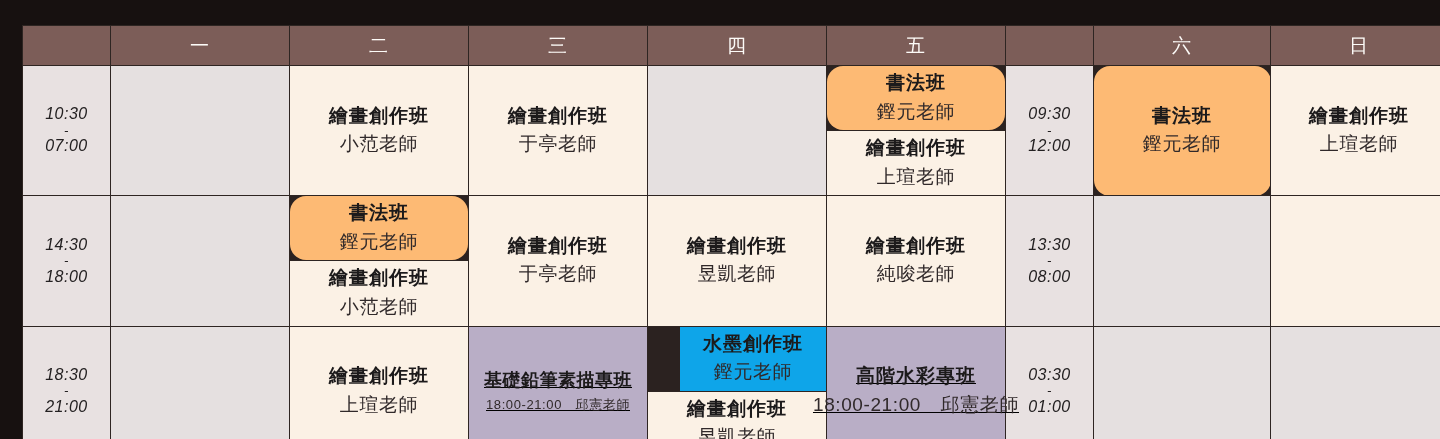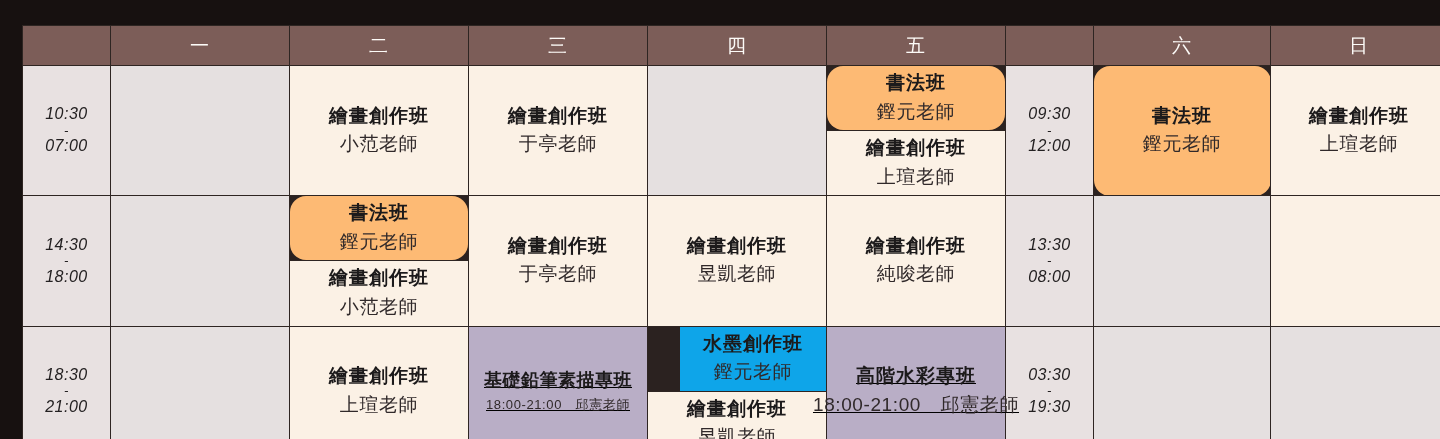--- a/index.html
+++ b/index.html
@@ -307,20 +307,20 @@
             <div class="single">
               <div class="classbox">
                 <div class="title">高階水彩專班</div>
                 <div class="teacher">18:00-21:00　邱憲老師</div>
               </div>
             </div>
           </td>
           <td class="cell timecell">
             <span class="time-l1">03:30</span>
             <span class="time-dash">-</span>
-            <span class="time-l2">19:30</span>
+            <span class="time-l2">01:00</span>
           </td>
           <td class="cell bg-empty"></td>
           <td class="cell bg-empty"></td>
         </tr>
       </tbody>
 </table>
 </div>
 
 </body></html>

